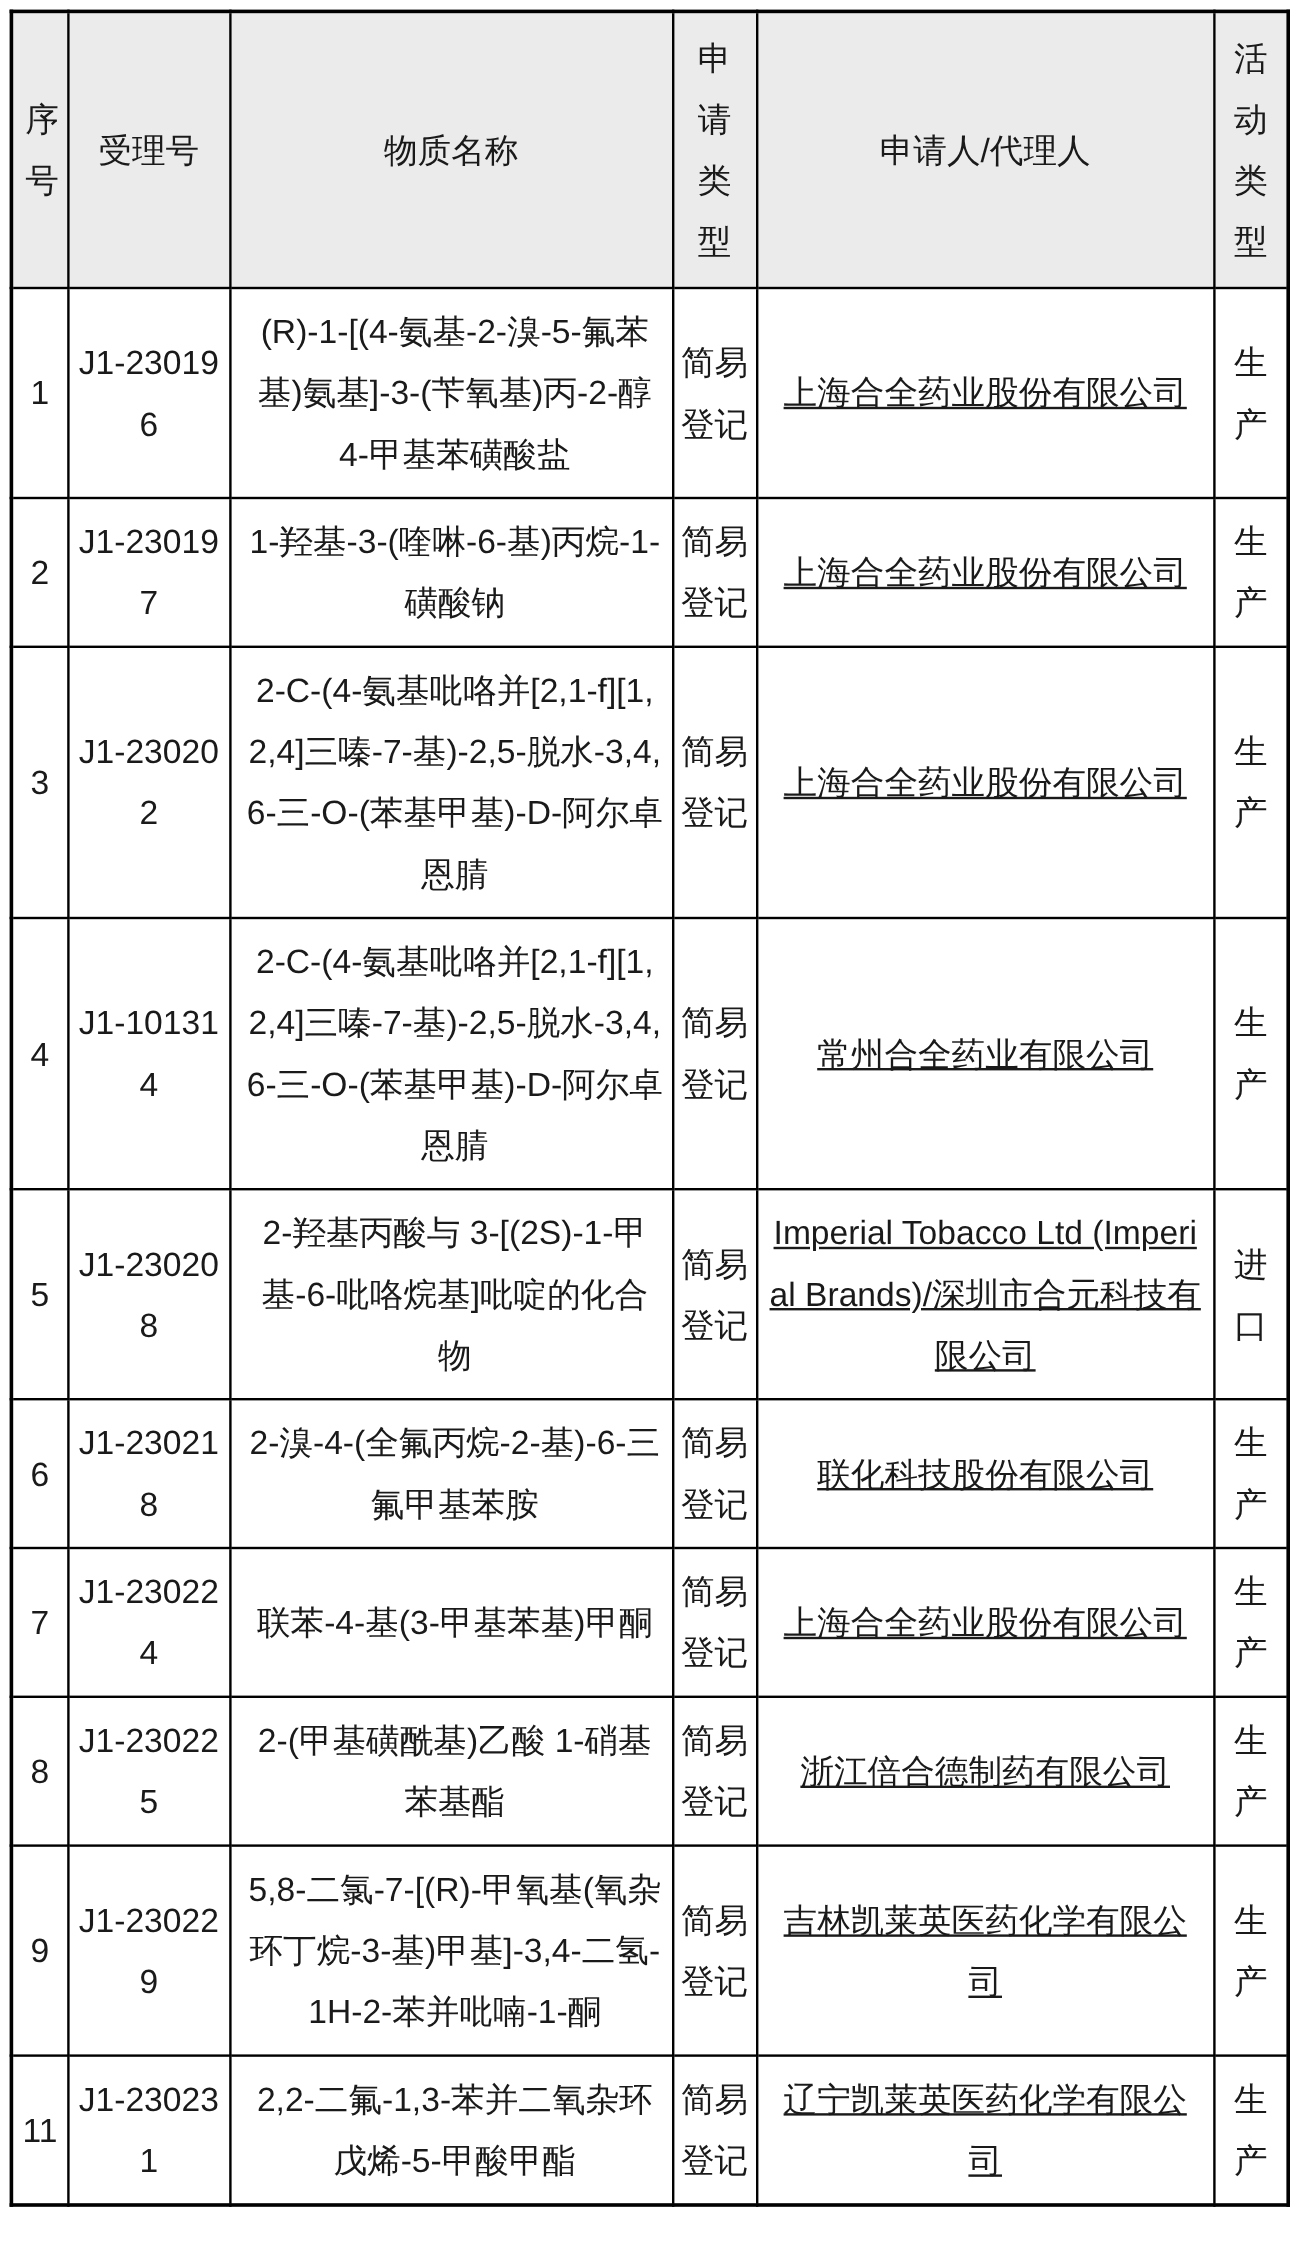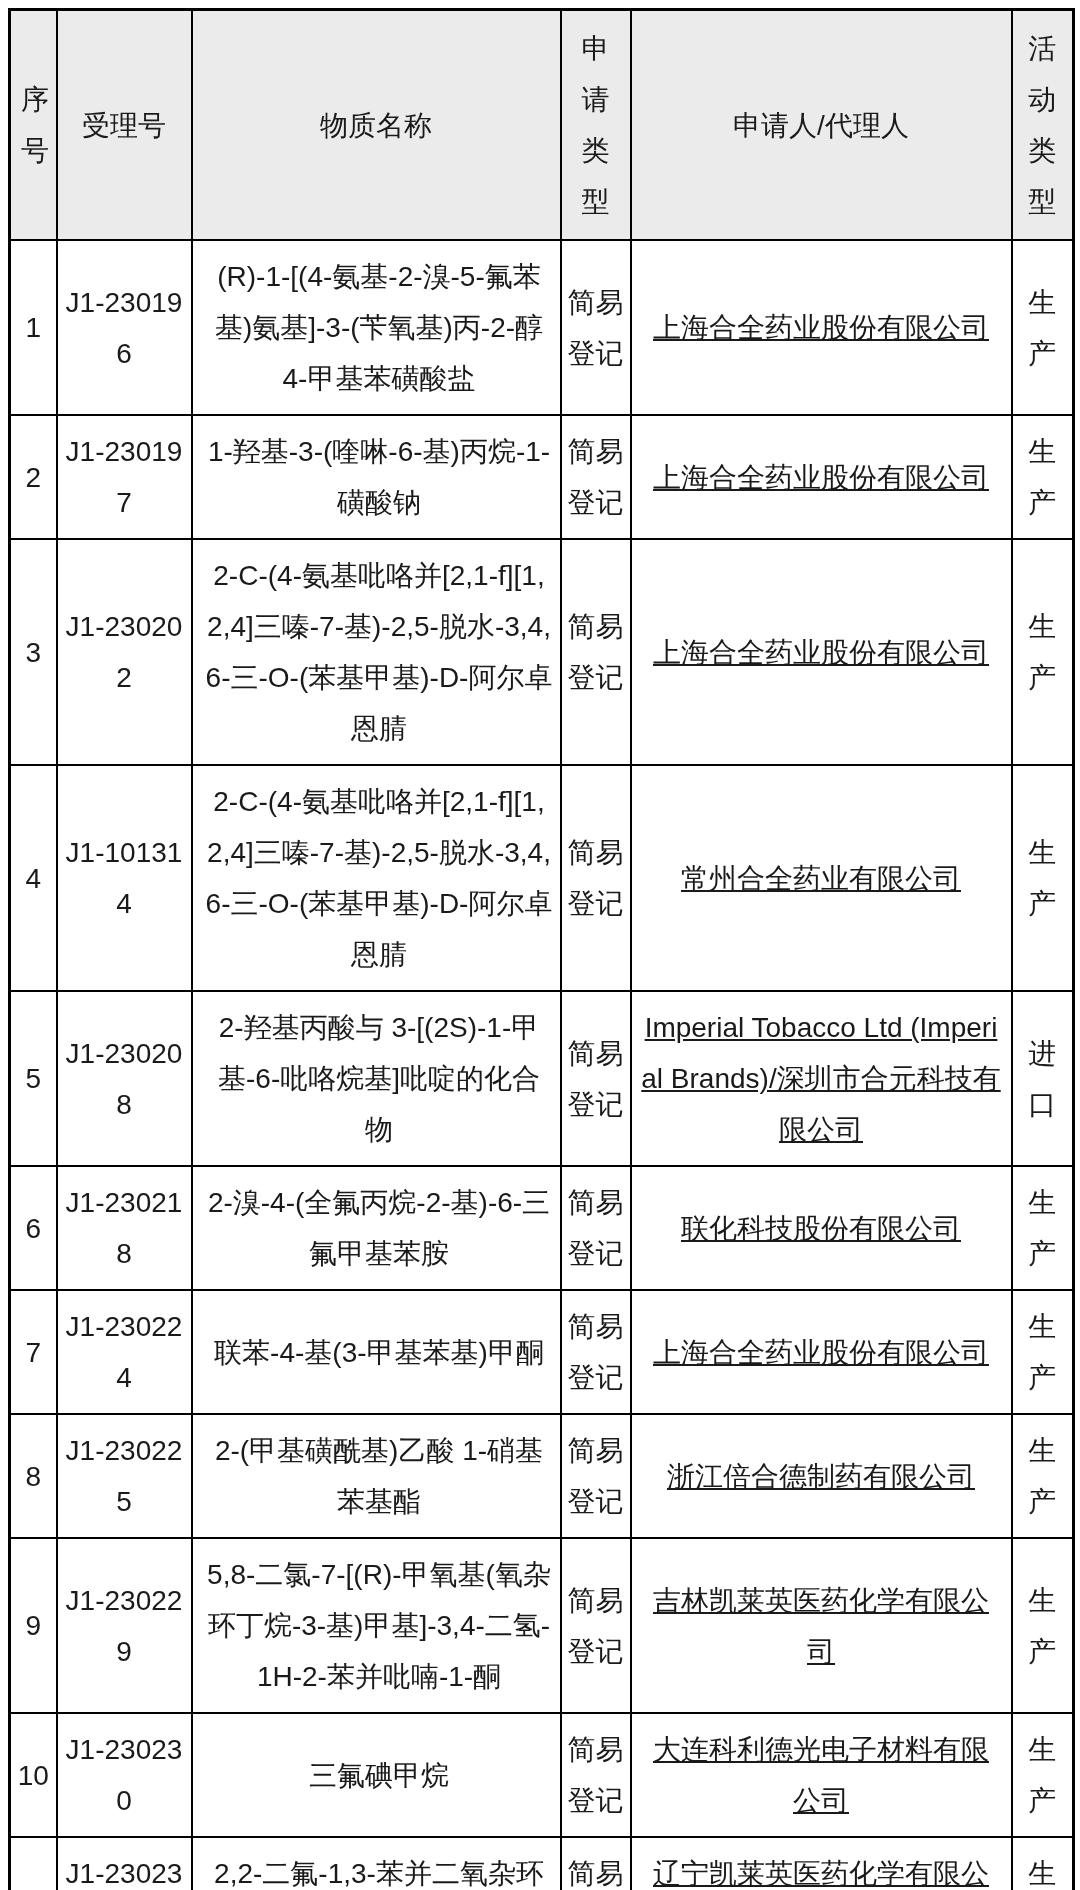--- a/index.html
+++ b/index.html
@@ -156,28 +156,20 @@
   </tr>
         <tr>
     <td class="c-no">9</td>
     <td class="c-acc">J1-230229</td>
     <td class="c-sub">5,8-二氯-7-[(R)-甲氧基(氧杂环丁烷-3-基)甲基]-3,4-二氢-1H-2-苯并吡喃-1-酮</td>
     <td class="c-app">简易登记</td>
     <td class="c-applicant">吉林凯莱英医药化学有限公司</td>
     <td class="c-act">生产</td>
   </tr>
         <tr>
-    <td class="c-no">10</td>
-    <td class="c-acc">J1-230230</td>
-    <td class="c-sub">三氟碘甲烷</td>
-    <td class="c-app">简易登记</td>
-    <td class="c-applicant">大连科利德光电子材料有限公司</td>
-    <td class="c-act">生产</td>
-  </tr>
-        <tr>
     <td class="c-no">11</td>
     <td class="c-acc">J1-230231</td>
     <td class="c-sub">2,2-二氟-1,3-苯并二氧杂环戊烯-5-甲酸甲酯</td>
     <td class="c-app">简易登记</td>
     <td class="c-applicant">辽宁凯莱英医药化学有限公司</td>
     <td class="c-act">生产</td>
   </tr>
       </tbody>
   </table>
 </div>

